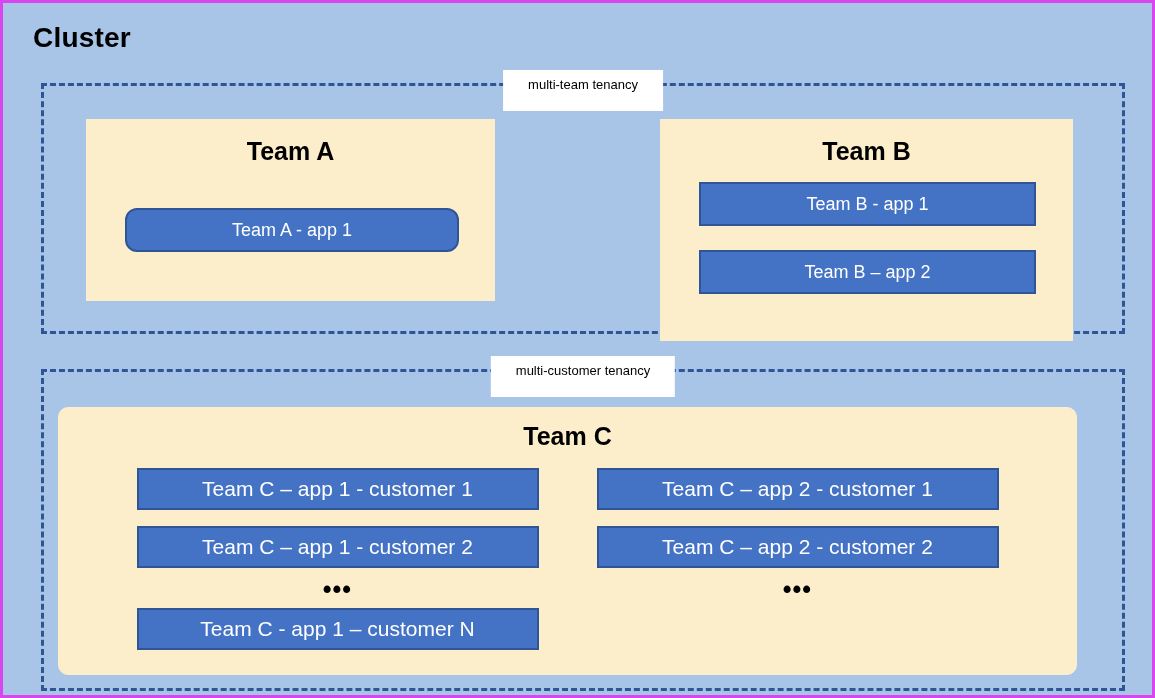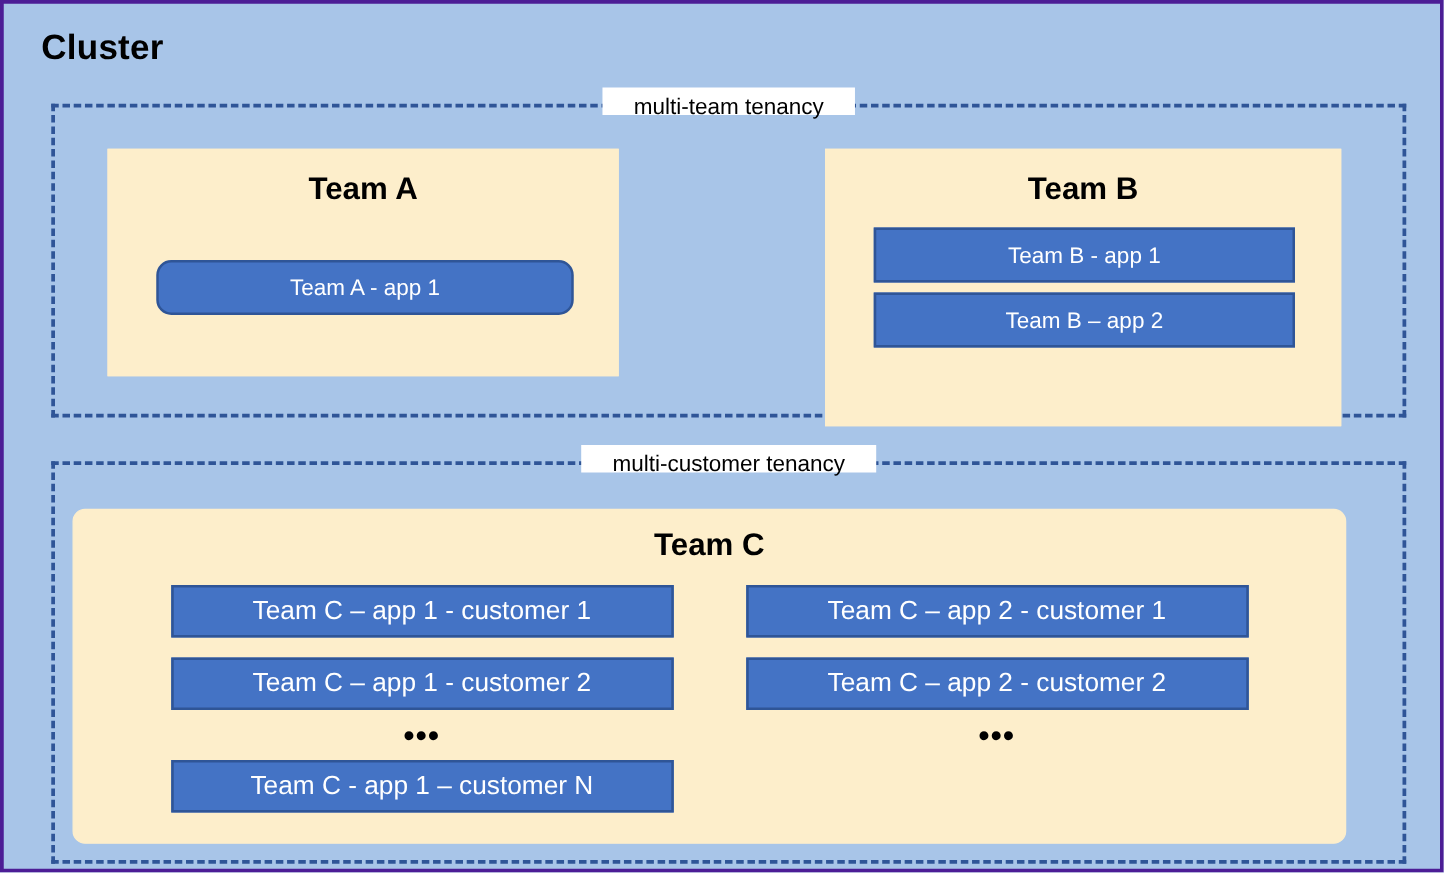--- a/index.html
+++ b/index.html
@@ -10,21 +10,21 @@
   body {
     font-family: "Liberation Sans", sans-serif;
   }
 
   #canvas {
     position: relative;
     width: 1155px;
     height: 698px;
     box-sizing: border-box;
     background: #a8c5e8;
-    border: 3px solid #4c1d95;
+    border: 3px solid #d946ef;
     overflow: hidden;
   }
 
   
   .cluster-title {
     position: absolute;
     left: 30px;
     top: 19px;
     font-size: 28px;
     font-weight: bold;
@@ -53,23 +53,23 @@
     height: 322px;
   }
 
   .zone-label {
     position: absolute;
     top: -16px;
     left: 50%;
     transform: translateX(-50%);
     background: #ffffff;
     color: #000000;
-    font-size: 18px;
+    font-size: 13px;
     line-height: 30px;
-    height: 22px;
+    height: 41px;
     padding: 0 25px;
     white-space: nowrap;
   }
 
   
   .team-panel {
     position: absolute;
     box-sizing: border-box;
     background: #fdeecb;
     border: 1px solid #fdeecb;
@@ -135,21 +135,21 @@
   #team-b-apps {
     position: absolute;
     left: 38px;
     top: 62px;
     width: 337px;
   }
   #team-b-apps .app-box {
     height: 44px;
     width: 100%;
   }
-  #team-b-apps .app-box + .app-box { margin-top: 8px; }
+  #team-b-apps .app-box + .app-box { margin-top: 24px; }
 
   
   #team-c-columns {
     position: absolute;
     left: 0;
     right: 0;
     top: 60px;
     display: flex;
     justify-content: center;
     gap: 58px;

